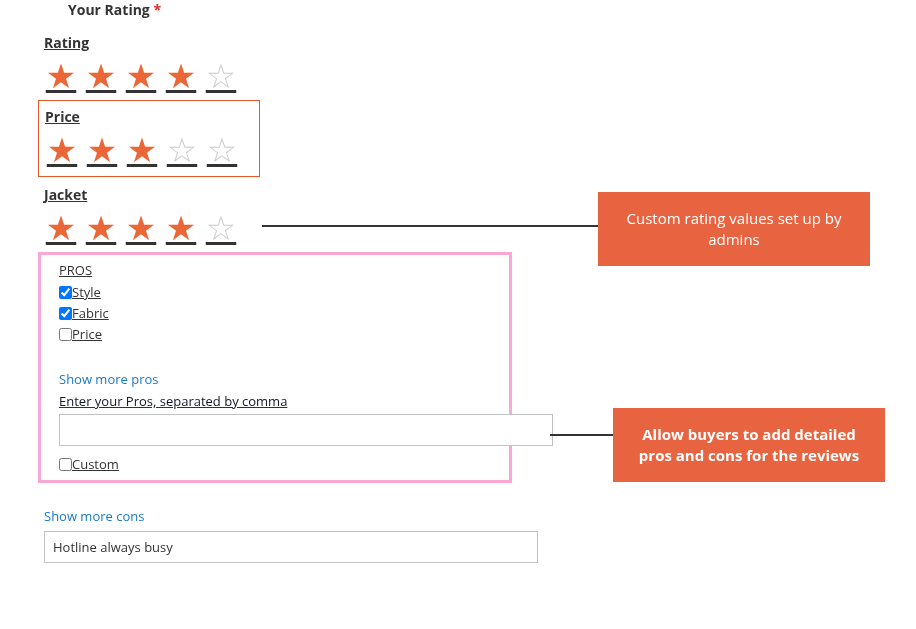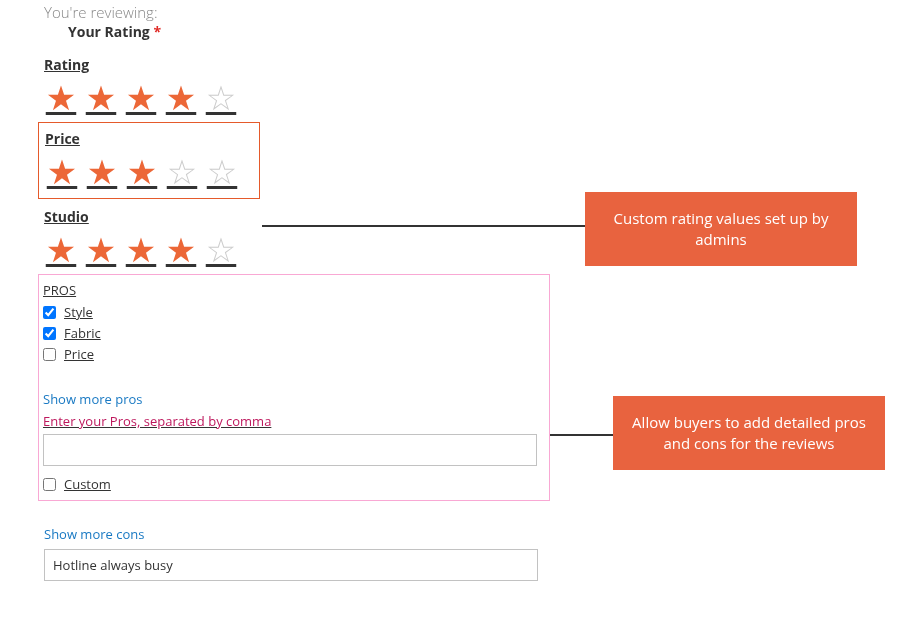--- a/index.html
+++ b/index.html
@@ -27,24 +27,24 @@
   .star.empty { color:#ccc; }
 
   .group { position:relative;text-decoration:underline; }
   .highlight-box-1 {
     border:1px solid #e55a2b;
     padding:6px 10px 2px 6px;
     margin-left:-6px;
     width:222px;
   }
   .highlight-box-2 {
-    border:1px solid #f9a8d4;
-    padding:4px 10px 4px 4px;
+    border:3px solid #f9a8d4;
+    padding:4px 10px 4px 18px;
     margin-left:-6px;
-    width:512px;
+    width:474px;
   }
 
   .callout {
     position:absolute;
     background:#e8633f;
     color:#fff;
     font-size:15px;
     text-align:center;
     padding:16px 14px;
     width:272px;
@@ -52,47 +52,46 @@
     z-index:5;
   }
   .connector {
     position:absolute;
     height:0;
     border-top:2px solid #333;
     z-index:2;
   }
 
   .subhead { font-size:13px; color:#333; margin:2px 0 4px 0; font-weight:400; }
-  .chk-row { display:flex; align-items:center; gap:8px; margin:3px 0; }
+  .chk-row { display:flex; align-items:center; margin:3px 0; }
   .chk-row input { width:13px; height:13px; margin:0; }
   .link { color:#1979c3; font-size:13px; cursor:pointer; margin:24px 0 2px 0; display:inline-block; }
-  .helper { font-size:13px; color:#be185d; margin-top:2px; }
+  .helper { font-size:13px; color:#0f172a; margin-top:2px; }
   .text-input {
     width:494px; height:32px; border:1px solid #c2c2c2;
     background:#fff; font-size:13px; padding:0 8px; color:#333;
     font-family:inherit; margin-top:4px; display:block;
   }
   .sp { height:8px; }
 </style>
 </head>
 <body>
 
 <div class="connector" style="left:262px; top:225px; width:352px;"></div>
-<div class="callout" style="left:585px; top:192px;">
+<div class="callout" style="left:598px; top:192px;">
   <span>Custom rating values set up by admins</span>
 </div>
 
 <div class="connector" style="left:550px; top:434px; width:64px;"></div>
-<div class="callout" style="left:613px; top:396px;">
+<div class="callout" style="left:613px; top:408px;font-weight:bold;">
   <span>Allow buyers to add detailed pros and cons for the reviews</span>
 </div>
 
 <div class="page">
 
-  <div class="intro-line">You're reviewing:</div>
 
   <div class="section-label">
     <span>Your Rating</span>
     <span class="req">*</span>
   </div>
 
   
   <div class="group">
     <div class="rating-name">Rating</div>
     <div class="star-row">
@@ -113,21 +112,21 @@
       <span class="star filled">★</span>
       <span class="star empty">☆</span>
       <span class="star empty">☆</span>
     </div>
   </div>
 
   <div class="sp"></div>
 
   
   <div class="group">
-    <div class="rating-name">Studio</div>
+    <div class="rating-name">Jacket</div>
     <div class="star-row">
       <span class="star filled">★</span>
       <span class="star filled">★</span>
       <span class="star filled">★</span>
       <span class="star filled">★</span>
       <span class="star empty">☆</span>
     </div>
   </div>
 
   

